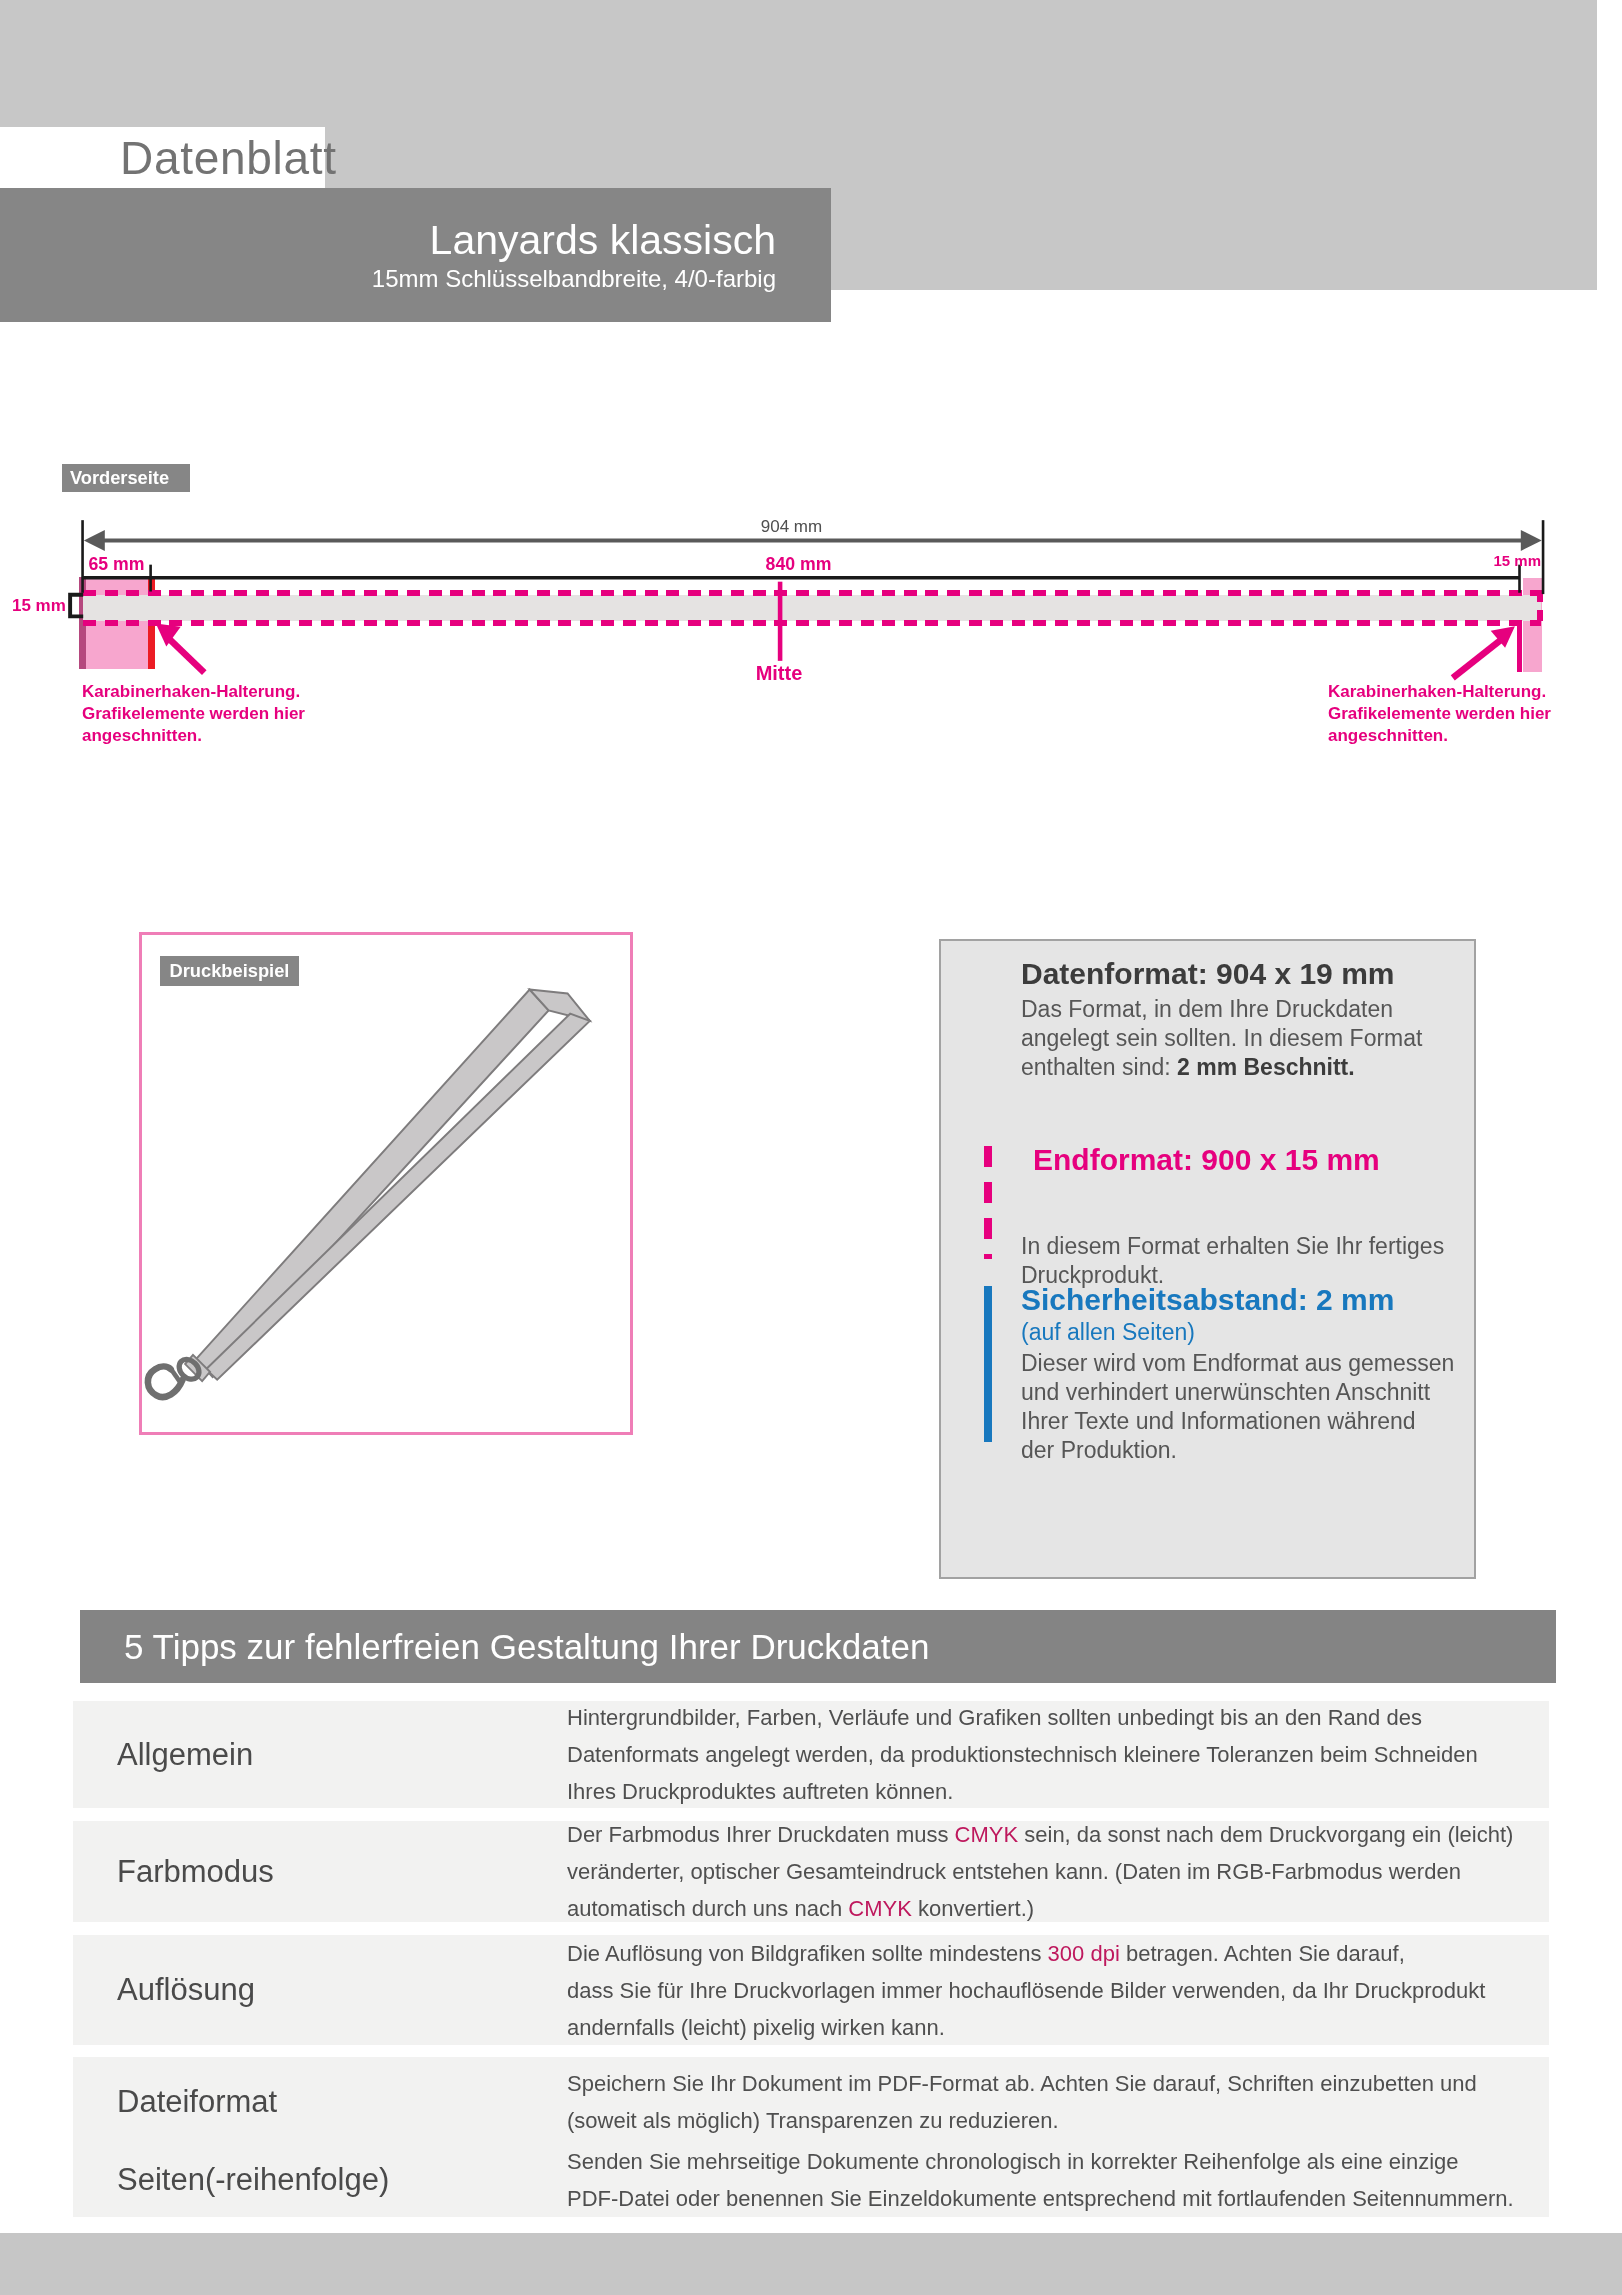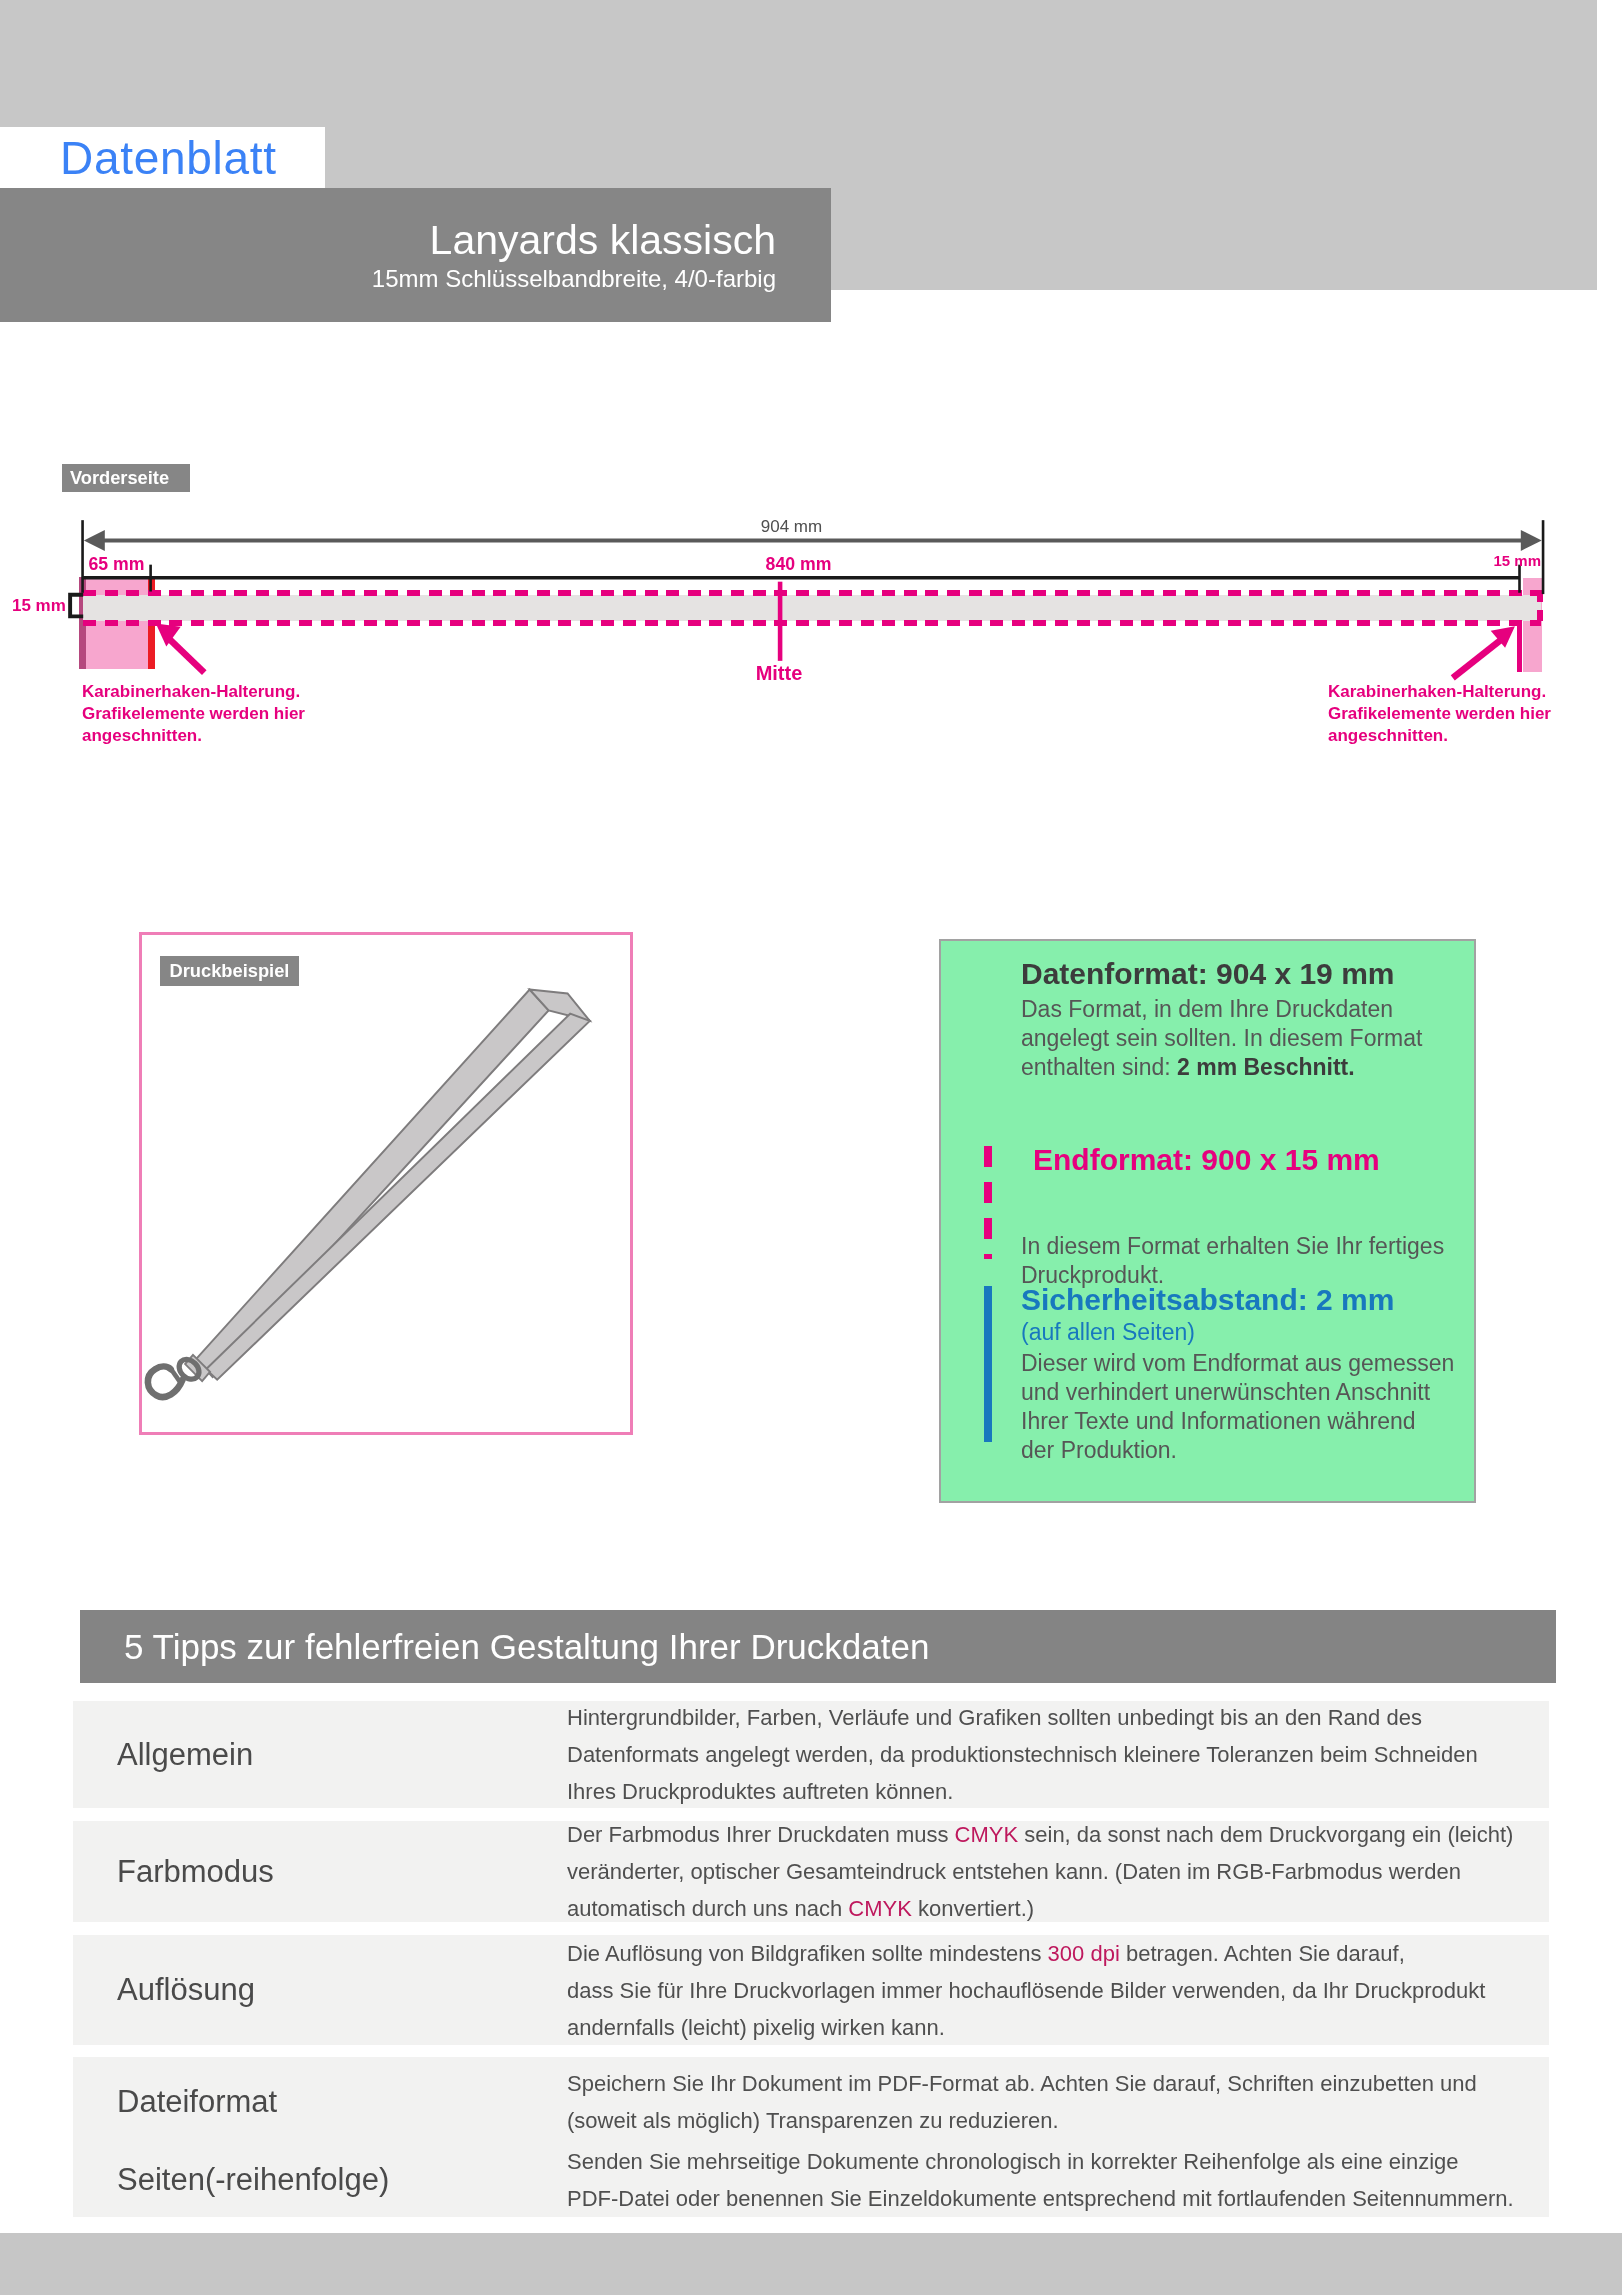--- a/index.html
+++ b/index.html
@@ -3,21 +3,21 @@
 <meta charset="utf-8">
 <style>
   html,body{margin:0;padding:0;background:#ffffff;}
   #page{position:relative;width:1623px;height:2295px;background:#ffffff;overflow:hidden;
         font-family:"Liberation Sans","DejaVu Sans",sans-serif;}
   .abs{position:absolute;}
   
   .top-bg{left:0;top:0;width:1597px;height:290px;background:#c7c7c7;}
   .datenblatt-box{left:0;top:127px;width:325px;height:62px;background:#ffffff;
                   display:flex;align-items:center;}
-  .datenblatt-box span{padding-left:60px;font-size:46px;color:#3b82f6;letter-spacing:0.7px;}
+  .datenblatt-box span{padding-left:84px;font-size:46px;color:#737373;letter-spacing:0.7px;margin-left:36px;}
   .header-bar{left:0;top:188px;width:831px;height:134px;background:#868686;color:#ffffff;
               display:flex;flex-direction:column;justify-content:center;align-items:flex-end;
               padding-right:55px;box-sizing:border-box;gap:6px;}
   .header-title{font-size:41px;font-weight:300;line-height:1;}
   .header-sub{font-size:24px;font-weight:300;line-height:1;}
   
   .side-label{left:62px;top:464px;width:128px;height:27.5px;background:#868686;color:#fff;
               font-size:18.3px;font-weight:bold;line-height:27.5px;padding-left:7.9px;box-sizing:border-box;}
   .band-fill{left:83px;top:595px;width:1458px;height:26px;background:#e5e3e2;}
   .dash-h{height:5.9px;background:repeating-linear-gradient(90deg,#e6007e 0 13px,rgba(0,0,0,0) 13px 21.6px);}
@@ -40,21 +40,21 @@
   .mitte{left:733px;top:662px;width:92px;font-size:20px;text-align:center;}
   .hook-note{font-size:17px;font-weight:bold;color:#e6007e;line-height:22px;}
   .hook-note-left{left:82px;top:681px;}
   .hook-note-right{left:1328px;top:681px;}
   
   .example-box{left:139px;top:932px;width:494px;height:503px;background:#ffffff;
                border:3.3px solid #ef7eb7;box-sizing:border-box;}
   .example-label{position:absolute;left:18.3px;top:21px;background:#868686;color:#fff;
                  font-size:18.3px;font-weight:bold;padding:3.9px 9.2px;}
   
-  .info-box{left:939px;top:939px;width:537px;height:564px;background:#86efac;
+  .info-box{left:939px;top:939px;width:537px;height:640px;background:#e5e5e5;
             border:2.6px solid #a2a2a2;box-sizing:border-box;}
   .info-box .h1{position:absolute;left:80px;top:15.7px;font-size:30px;font-weight:bold;color:#3c3c3c;}
   .info-box .p{position:absolute;left:80px;font-size:23px;line-height:29px;color:#565656;}
   .info-box .p .b{font-weight:bold;color:#3c3c3c;}
   .info-box .p1{top:54px;}
   .info-box .h2{position:absolute;left:80px;top:202px;font-size:30px;font-weight:bold;color:#e6007e;margin-left:12px;}
   .info-box .dashcol{position:absolute;left:43px;top:205px;width:7.9px;height:113px;
       background:repeating-linear-gradient(180deg,#e6007e 0 21px,rgba(0,0,0,0) 21px 36px);}
   .info-box .p2{top:291px;}
   .info-box .h3{position:absolute;left:80px;top:342px;font-size:30px;font-weight:bold;color:#1878be;}

